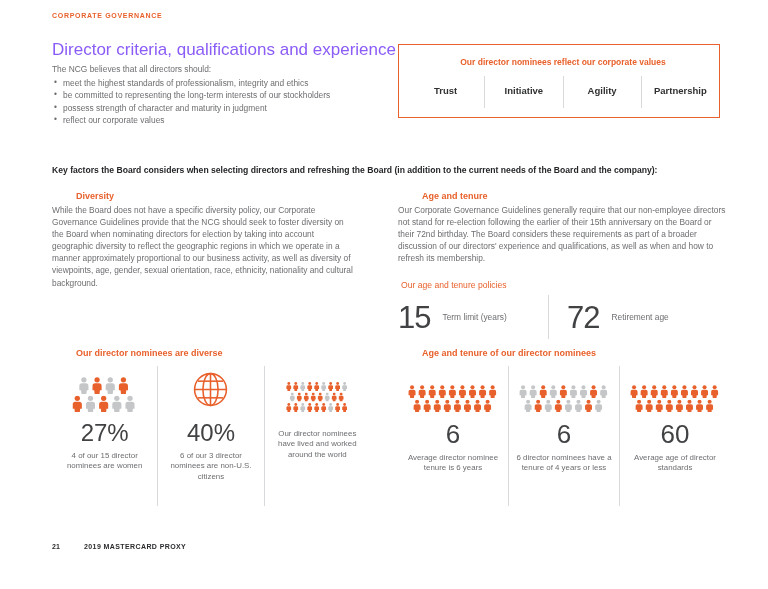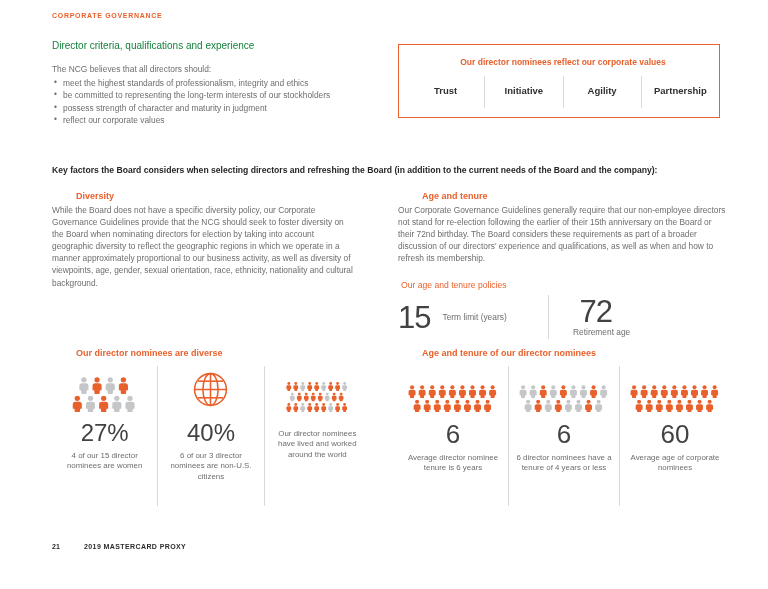--- a/index.html
+++ b/index.html
@@ -9,21 +9,21 @@
     --num:#414244;
     --line:#D8D9DA;
   }
   *{box-sizing:border-box;}
   html,body{margin:0;padding:0;background:#fff;}
   body{font-family:"Liberation Sans","DejaVu Sans",sans-serif;color:var(--gray);}
   .page{position:relative;width:768px;height:589px;background:#fff;overflow:hidden;}
   .abs{position:absolute;}
 
   .eyebrow{left:52px;top:12px;font-size:7px;font-weight:bold;letter-spacing:.7px;color:var(--accent);}
-  .title{left:52px;top:40px;font-size:10px;font-weight:500;color:#15803d;margin:0;}
+  .title{left:52px;top:40px;font-size:17px;font-weight:500;color:#8b5cf6;margin:0;}
   .lead{left:52px;top:64px;font-size:8.4px;}
   .bullets{left:54px;top:77px;margin:0;padding:0;list-style:none;font-size:8.4px;line-height:12.4px;width:330px;}
   .bullets li{position:relative;padding-left:9px;}
   .bullets li::before{content:"\2022";position:absolute;left:0;top:-1px;}
 
   .values-box{left:398px;top:44px;width:322px;height:74px;border:1px solid var(--accent);padding-left:8px;}
   .vb-title{text-align:center;margin-top:12px;font-size:8.5px;font-weight:bold;color:var(--accent);}
   .vb-row{display:flex;margin-top:9px;justify-content:space-between;}
   .vb-cell{flex:1;text-align:center;font-size:9.5px;font-weight:bold;color:#2F3032;padding:9px 0 12px;}
   .vb-cell + .vb-cell{border-left:1px solid var(--line);}
@@ -34,21 +34,21 @@
   .diversity-h{left:52px;top:191px;}
   .age-h{left:398px;top:191px;}
   .body-text{font-size:8.35px;line-height:12.1px;color:var(--gray);}
   .diversity-body{left:52px;top:204px;width:304px;}
   .age-body{left:398px;top:204px;width:332px;}
 
   .policies-h{left:401px;top:280px;font-size:8.6px;color:var(--accent);}
   .policies{left:398px;top:294px;width:332px;height:46px;display:flex;align-items:center;}
   .policy-pair{display:flex;align-items:center;}
   .policy-pair.first{width:150px;}
-  .policy-pair.second{margin-left:12px;flex-direction:column;}
+  .policy-pair.second{margin-left:18px;}
   .policy-num{font-size:31px;color:var(--num);letter-spacing:-1px;line-height:1;}
   .policy-label{font-size:8.4px;color:var(--gray);margin-left:12px;max-width:92px;line-height:10.5px;}
   .vdiv{width:1px;height:44px;background:var(--line);}
 
   .grid-h-left{left:52px;top:348px;}
   .grid-h-right{left:398px;top:348px;}
 
   .stat-grid{display:flex;}
   .stat-grid.left-grid{left:52px;top:366px;width:318px;height:140px;}
   .stat-grid.right-grid{left:398px;top:366px;width:332px;height:140px;}
@@ -269,20 +269,20 @@
               <use href="#person" x="25.19" y="14.50" width="8.13" height="13" fill="#E8612C"></use>
               <use href="#person" x="35.26" y="14.50" width="8.13" height="13" fill="#E8612C"></use>
               <use href="#person" x="45.34" y="14.50" width="8.13" height="13" fill="#E8612C"></use>
               <use href="#person" x="55.41" y="14.50" width="8.13" height="13" fill="#E8612C"></use>
               <use href="#person" x="65.49" y="14.50" width="8.13" height="13" fill="#E8612C"></use>
               <use href="#person" x="75.56" y="14.50" width="8.13" height="13" fill="#E8612C"></use>
             </svg>
           </div>
       </div>
       <div class="stat-value">60</div>
-      <div class="stat-label">Average age of corporate nominees</div>
+      <div class="stat-label">Average age of director standards</div>
     </div>
   </div>
 
   <div class="abs footer-num">21</div>
   <div class="abs footer-label">2019 MASTERCARD PROXY</div>
 
 </div>
 
 </body></html>

